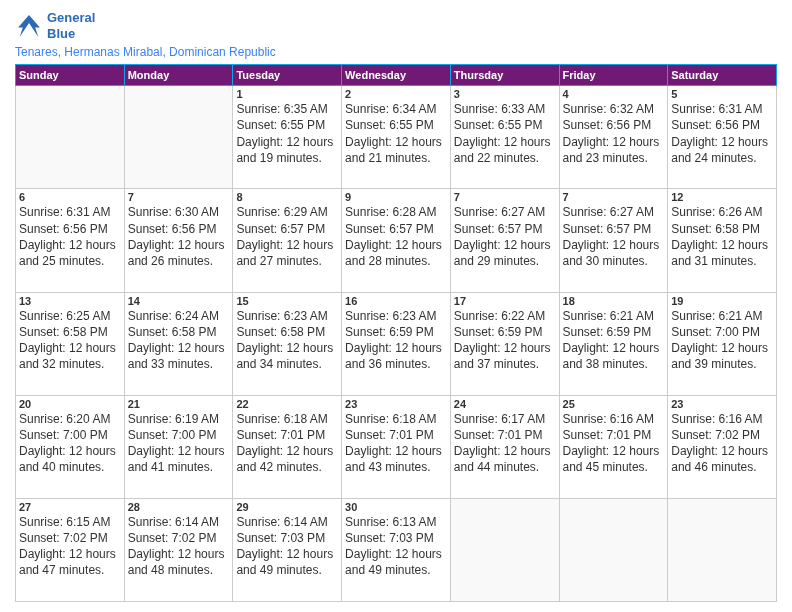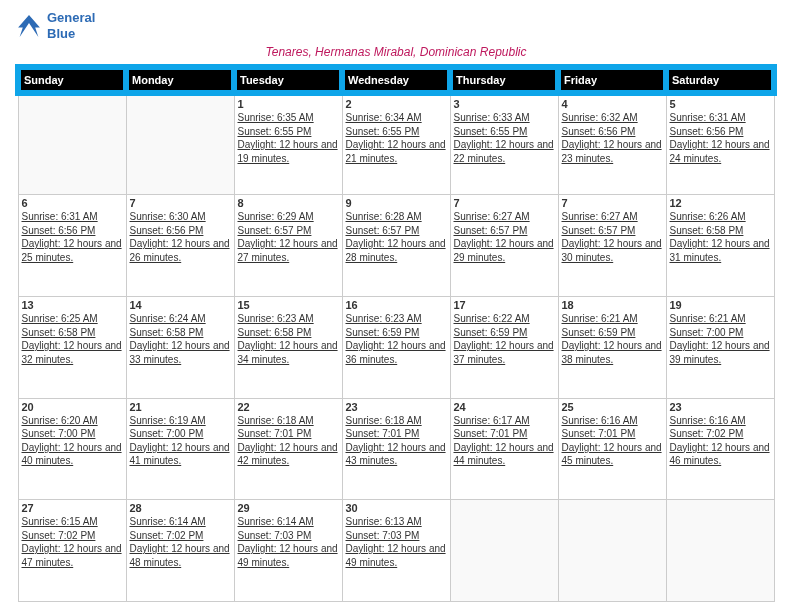--- a/index.html
+++ b/index.html
@@ -46,60 +46,58 @@
       text-align: right;
     }
     .month-title {
       font-size: 32px;
       font-weight: bold;
       color: #333;
       line-height: 1.1;
     }
     .subtitle {
       font-size: 12px;
-      color: #be185d;
-      text-align: center;
+      color: #3b82f6;
+      text-align: left;
       margin-bottom: 5px;
-      font-style: italic;
     }
     .calendar {
       width: 100%;
       border-collapse: collapse;
       flex: 1;
       table-layout: fixed;
     }
     .calendar th {
-      background: #000000;
+      background: #701a75;
       color: #fff;
       font-size: 11px;
       font-weight: bold;
       padding: 4px 3px;
       text-align: left;
-      border: 6px solid #0ea5e9;
+      border: 1px solid #0ea5e9;
     }
     .calendar td {
       border: 1px solid #ccc;
       vertical-align: top;
       padding: 2px 3px;
       font-size: 9px;
       color: #333;
       height: 82px;
       width: 14.28%;
     }
     .day-num {
       font-size: 11px;
       font-weight: bold;
       display: block;
       margin-bottom: 1px;
     }
     .day-info {
-      font-size: 10px;
+      font-size: 12px;
       line-height: 1.35;
       color: #333;
-      text-decoration: underline;
     }
     .empty { background: #f9f9f9; }
   </style>
 </head>
 <body>
 
 <div class="page">
   <div class="header">
     <div class="logo">
       <svg class="logo-icon" viewBox="0 0 36 36">

